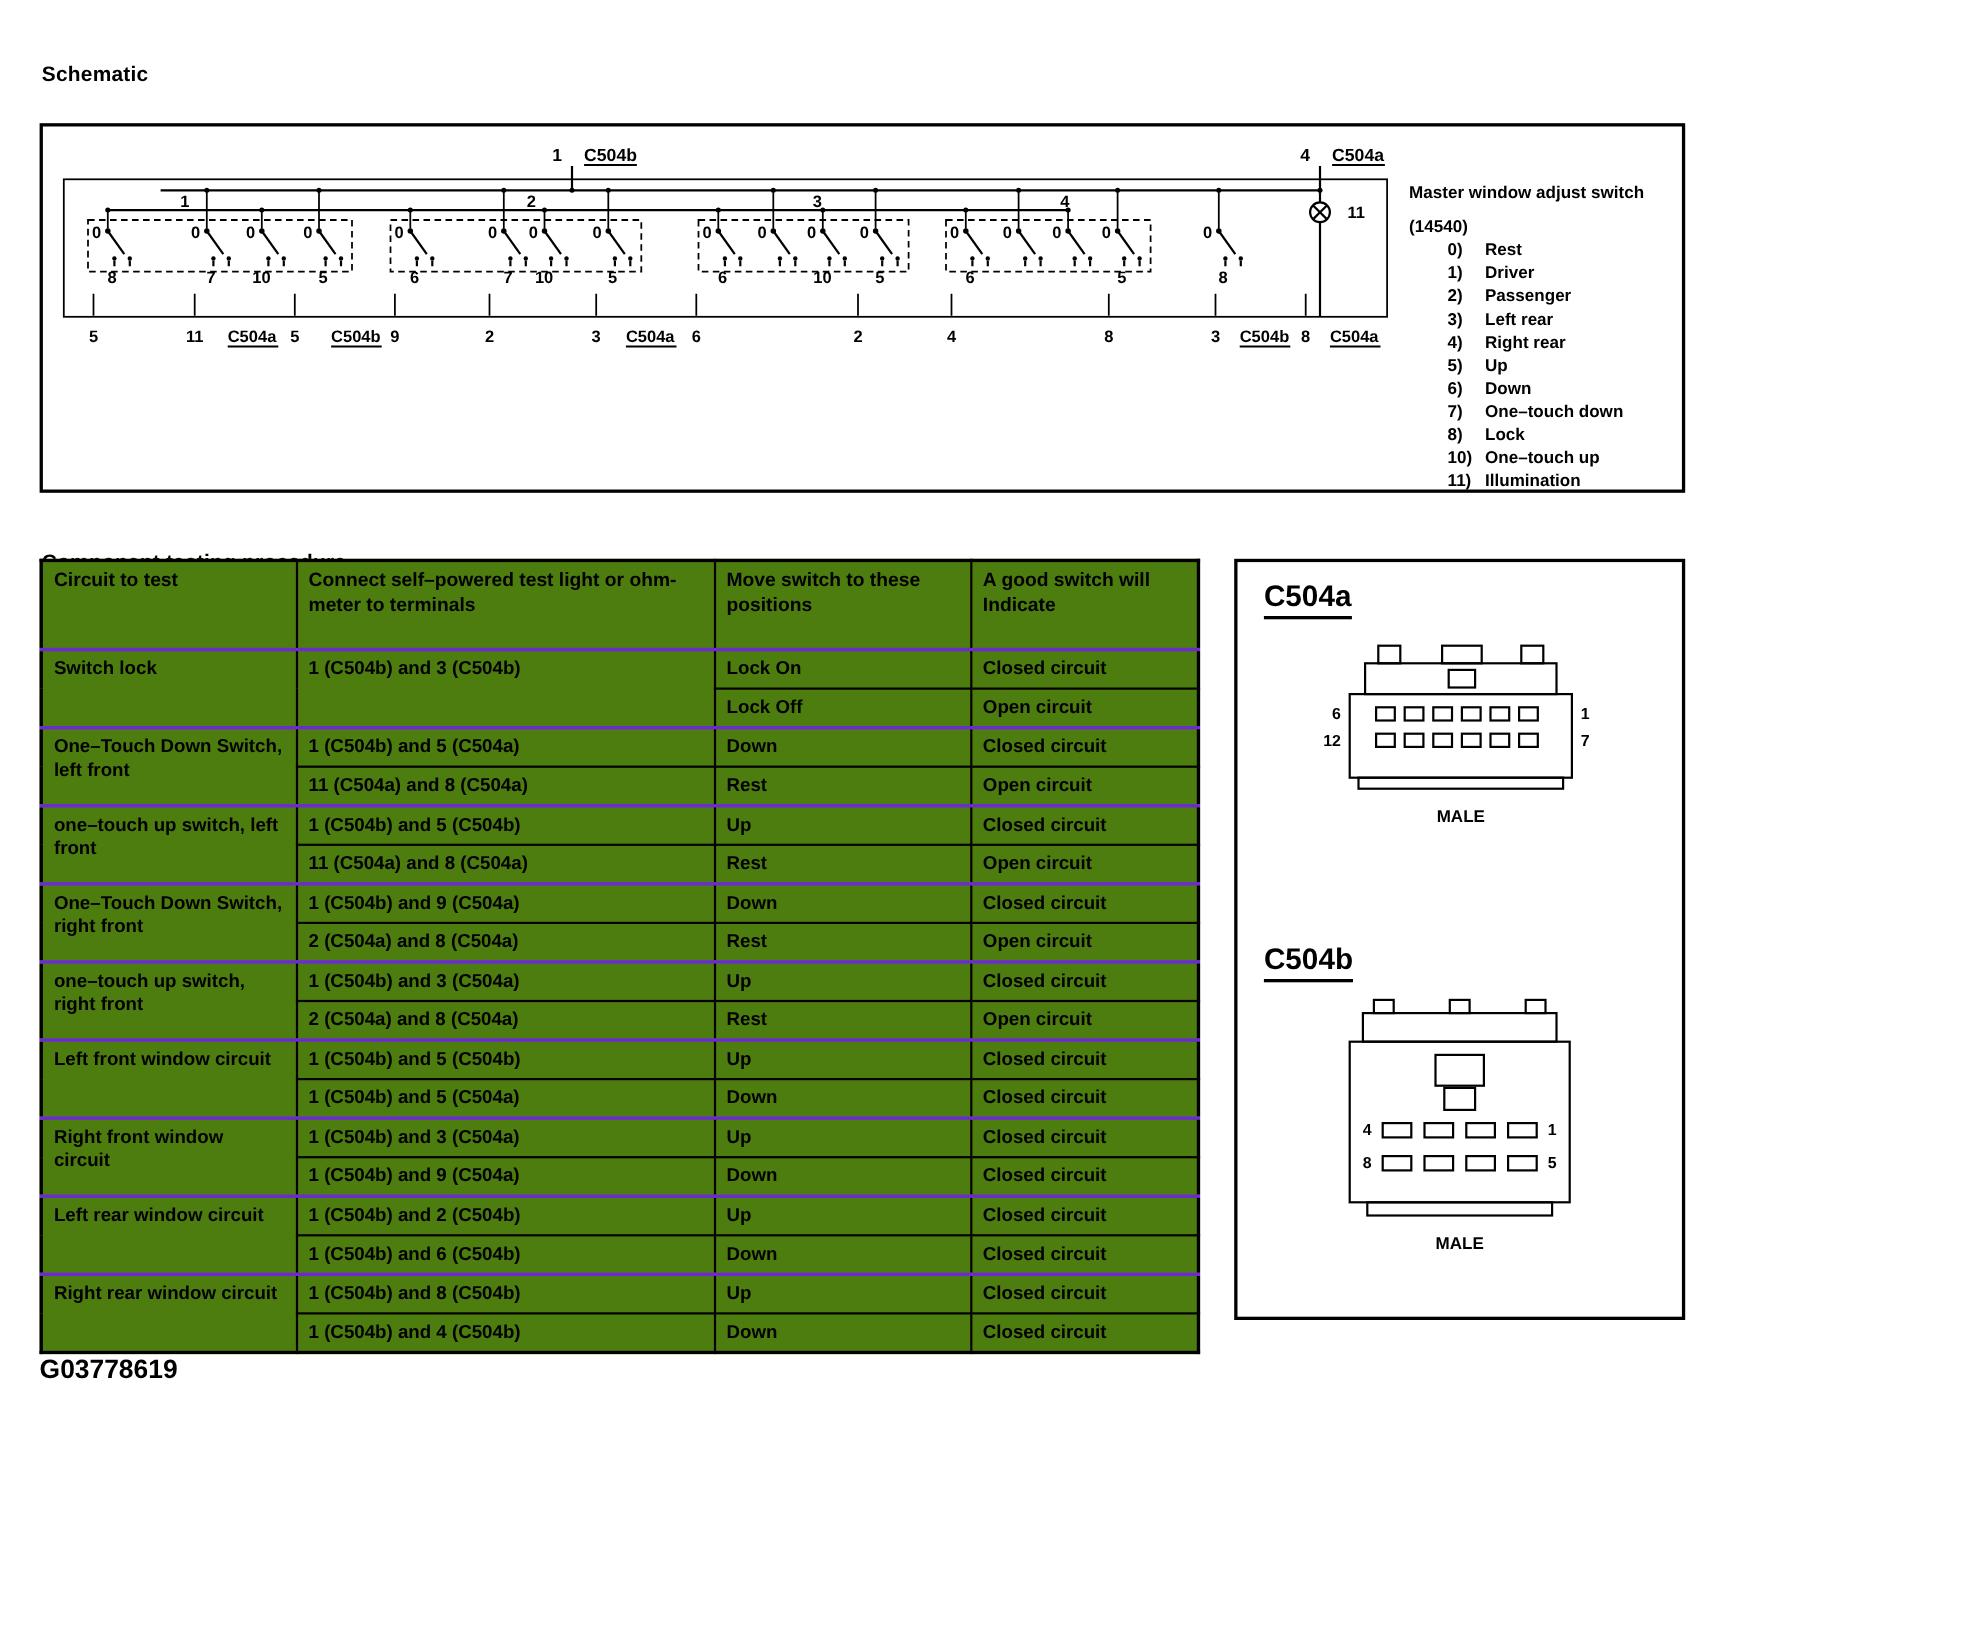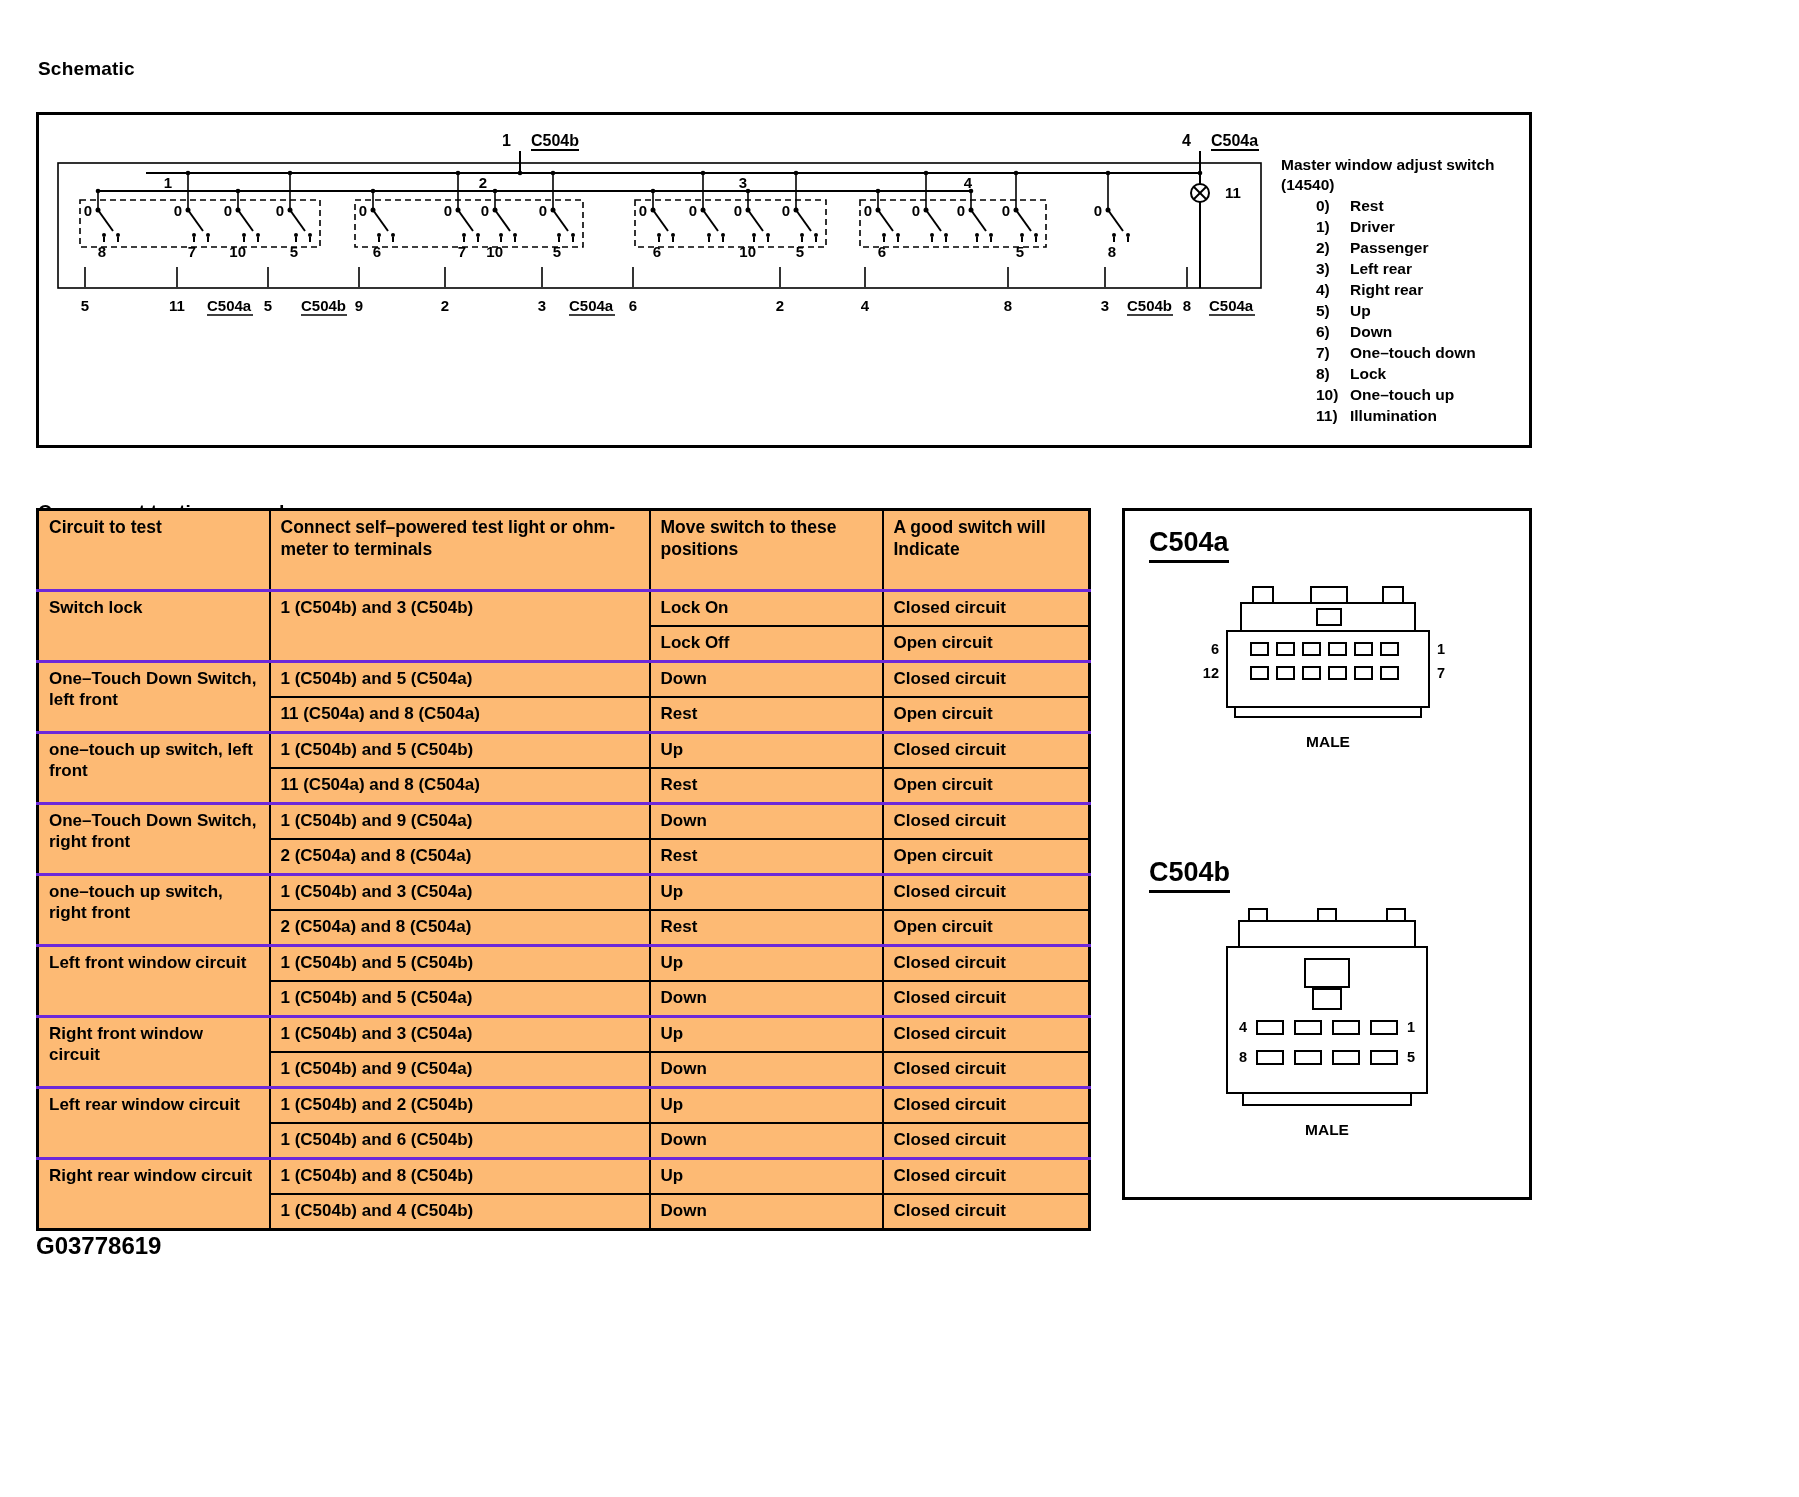--- a/index.html
+++ b/index.html
@@ -21,29 +21,29 @@
   .schem text.top-label { font-size:16px; }
   .schem .wire { stroke:#000; stroke-width:2; fill:none; }
   .schem .thin { stroke:#000; stroke-width:1.6; fill:none; }
   .schem .dash rect { stroke:#000; stroke-width:1.6; fill:none; stroke-dasharray:6 4; }
   .schem .dots circle { fill:#000; stroke:none; }
 
   .legend {
     position:absolute; left:1242px; top:40px; width:250px;
     font-size:15.5px; font-weight:700; line-height:20px;
   }
-  .legend-title { line-height:20px; }
+  .legend-title { line-height:20px;margin-top:11px; }
   .legend-row { line-height:21px; white-space:nowrap;margin-left:35px; }
   .legend-row .ln { display:inline-block; width:34px; }
 
   
   .test-title { left:38px; top:464px; position:absolute;margin-top:37px; }
   .test-table {
     position:absolute; left:36px; top:508px; width:1052px;
-    border-collapse:collapse; table-layout:fixed; background:#fdba74;
+    border-collapse:collapse; table-layout:fixed; background:#4d7c0f;
     border:3px solid #000;
   }
   .test-table th, .test-table td {
     border:2px solid #000; font-weight:700; font-size:17px;
     text-align:left; vertical-align:top; padding:5px 10px 3px 10px;
   }
   .test-table th { height:70px; font-size:17.5px; line-height:22px; }
   .test-table td { height:25px; line-height:21px; }
   .test-table tr.grp td { border-top:3px solid #6d28d9; }
 

